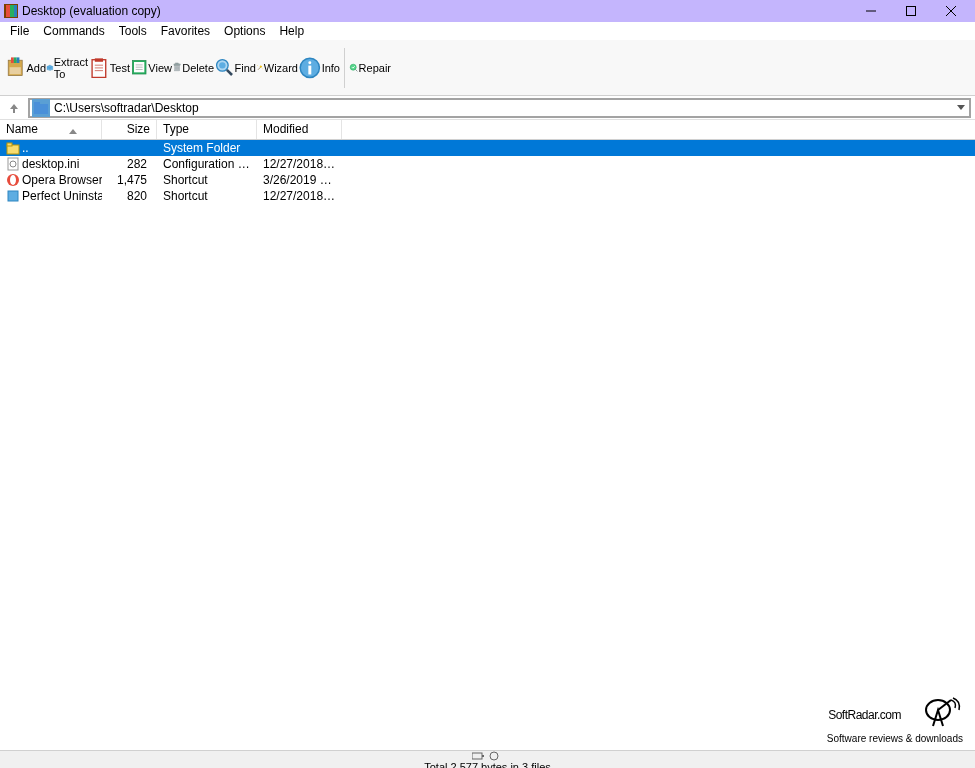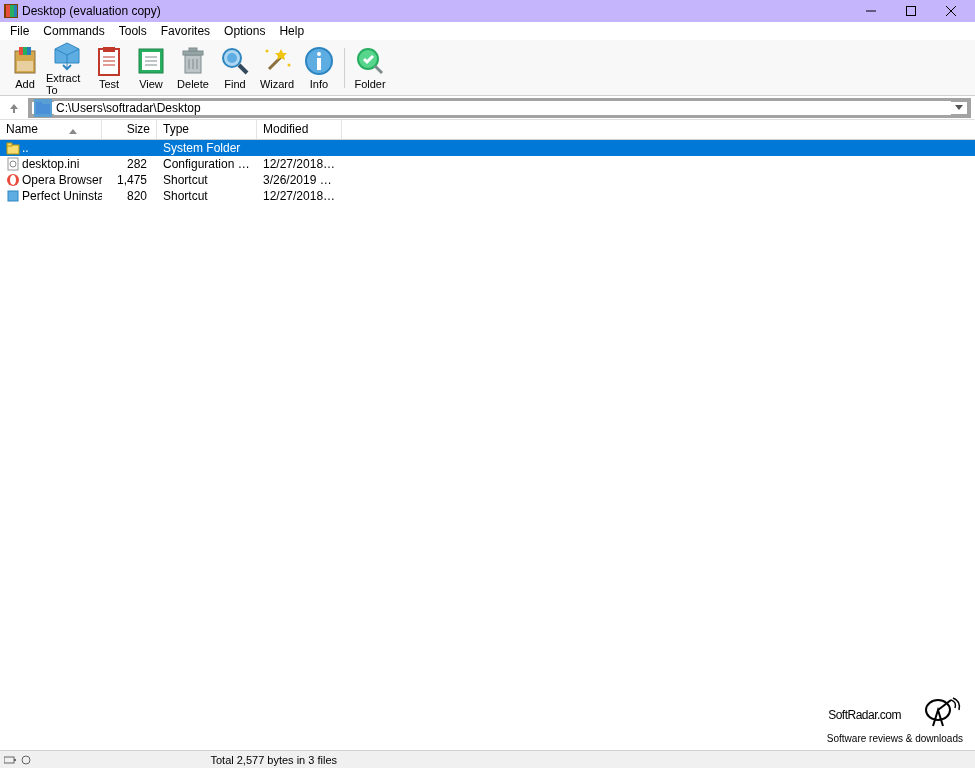--- a/index.html
+++ b/index.html
@@ -9,28 +9,28 @@
 .titlebar .app-icon { width: 14px; height: 14px; margin-right: 4px; }
 .titlebar .title { flex: 1; color: #000; }
 .win-controls { display: flex; gap: 0; }
 .win-controls div { width: 40px; height: 22px; display: flex; align-items: center; justify-content: center; }
 .win-controls svg { width: 10px; height: 10px; }
 
 .menubar { height: 18px; display: flex; align-items: center; padding: 0 4px; gap: 2px; }
 .menubar div { padding: 1px 6px; cursor: default; }
 
 .toolbar { height: 56px; display: flex; align-items: center; padding: 2px 4px; border-bottom: 1px solid #d0d0d0; background: #f8f8f8; }
-.tool-btn { width: 42px; height: 52px; display: flex; flex-direction: column; align-items: center; justify-content: center; cursor: default; }
+.tool-btn { width: 42px; height: 52px; display: flex; align-items: center; justify-content: center; cursor: default; }
 .tool-btn .ico { width: 32px; height: 32px; display: flex; align-items: center; justify-content: center; }
 .tool-btn .lbl { font-size: 11px; color: #000; margin-top: 1px; }
 .tool-sep { width: 1px; height: 40px; background: #d0d0d0; margin: 0 4px; }
 
 .addrbar { height: 24px; display: flex; align-items: center; padding: 2px 4px; gap: 4px; border-bottom: 1px solid #e0e0e0; }
 .up-btn { width: 20px; height: 20px; display: flex; align-items: center; justify-content: center; }
-.addr-wrap { flex: 1; display: flex; align-items: center; border: 4px solid #a3a3a3; height: 20px; background: #fff; }
+.addr-wrap { flex: 1; display: flex; align-items: center; border: 2px solid #a3a3a3; height: 20px; background: #fff; }
 .addr-ico { width: 18px; height: 18px; display: flex; align-items: center; justify-content: center; background: #5a9fd4; margin: 0 2px; }
 .addr-input { flex: 1; border: none; outline: none; font-size: 12px; padding: 0 2px; }
 .addr-dd { width: 16px; display: flex; align-items: center; justify-content: center; }
 
 .headers { height: 20px; display: flex; border-bottom: 1px solid #d0d0d0; background: #fff; }
 .hcol { border-right: 1px solid #e4e4e4; padding: 2px 6px; display: flex; align-items: flex-start; font-size: 12px; color: #000; }
 .hcol.name { width: 102px; position: relative; }
 .hcol.size { width: 55px; justify-content: flex-end; }
 .hcol.type { width: 100px; }
 .hcol.mod { width: 85px; }
@@ -39,21 +39,21 @@
 .filelist { background: #fff; }
 .row { height: 16px; display: flex; align-items: center; }
 .row.selected { background: #0078d7; color: #fff; }
 .cell { padding: 0 6px; font-size: 12px; overflow: hidden; white-space: nowrap; text-overflow: ellipsis; }
 .cell.name { width: 102px; display: flex; align-items: center; gap: 2px; }
 .cell.size { width: 55px; text-align: right; padding-right: 10px; }
 .cell.type { width: 100px; }
 .cell.mod { width: 85px; }
 .row-ico { width: 14px; height: 14px; flex-shrink: 0; }
 
-.statusbar { position: absolute; bottom: 0; left: 0; right: 0; height: 18px; border-top: 1px solid #d0d0d0; background: #f0f0f0; display: flex; align-items: center; }
+.statusbar { position: absolute; bottom: 0; left: 0; right: 0; height: 18px; border-top: 1px solid #d0d0d0; background: #f0f0f0; display: flex; align-items: center; flex-direction: column; }
 .status-left { width: 40px; padding: 0 4px; display: flex; gap: 2px; align-items: center; }
 .status-center { flex: 1; text-align: center; font-size: 11px; }
 
 .watermark { position: absolute; right: 12px; bottom: 24px; text-align: right; color: #000; }
 .watermark .wm-main { font-size: 28px; font-weight: 300; letter-spacing: -0.5px; display: flex; align-items: center; justify-content: flex-end; gap: 22px; }
 .watermark .wm-sub { font-size: 10px; margin-left: 33px; }
 </style>
 </head>
 <body>
 
@@ -190,21 +190,21 @@
   </div>
   <div class="tool-sep"></div>
   <div class="tool-btn">
     <span class="ico">
         <svg viewBox="0 0 32 32">
           <circle cx="14" cy="14" r="10" fill="#58d68d" stroke="#27ae60" stroke-width="2"></circle>
           <path d="M10 14 L13 17 L19 11" fill="none" stroke="#fff" stroke-width="3"></path>
           <line x1="21" y1="21" x2="28" y2="28" stroke="#7f8c8d" stroke-width="3"></line>
         </svg>
       </span>
-    <span class="lbl">Folder</span>
+    <span class="lbl">Repair</span>
   </div>
 </div>
 
 <div class="addrbar">
   <div class="up-btn">
     <svg width="12" height="12" viewBox="0 0 12 12">
         <path d="M6 2 L10 7 L7 7 L7 11 L5 11 L5 7 L2 7 Z" fill="#888"></path>
       </svg>
   </div>
   <div class="addr-wrap">

